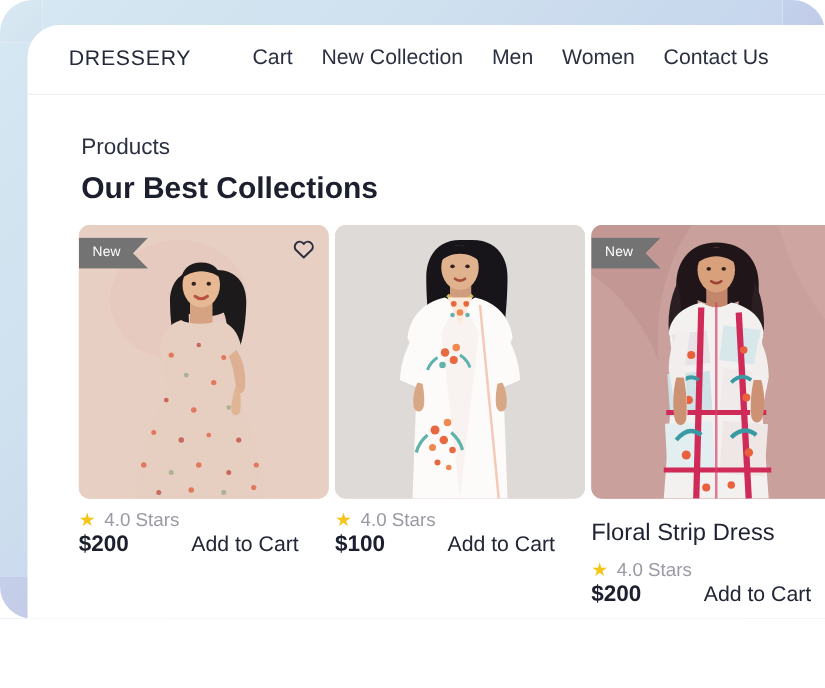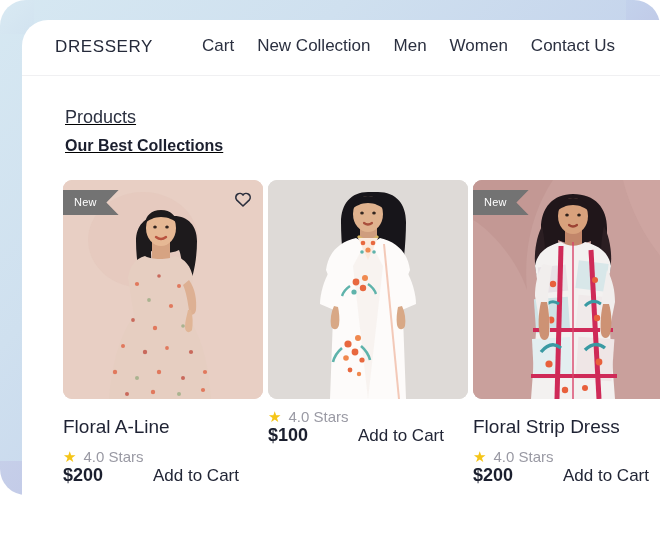--- a/index.html
+++ b/index.html
@@ -110,30 +110,29 @@
     font-weight: 400;
     cursor: pointer;
     white-space: nowrap;
   }
 
   
   #section-head {
     position: absolute;
     left: 43px;
     top: 84px;
-    text-decoration: underline;
   }
   #section-eyebrow {
     font-size: 18px;
     color: #2b3040;
     font-weight: 400;
     line-height: 1.5;
   }
   #section-title {
-    font-size: 16px;
+    font-size: 24px;
     color: #1b1f2e;
     font-weight: 700;
     line-height: 1.45;
     margin-top: 3px;
   }
 
   
   #product-grid {
     position: absolute;
     left: 41px;
@@ -314,21 +313,20 @@
               <path d="M128 130c2 6 2 14 1 20-3 4-7 2-7-3 0-6 2-12 3-17z" fill="#e0b596"></path>
             </svg>
           </div>
           <div class="badge-new">New</div>
           <div class="wishlist-btn">
             <svg width="20" height="20" viewBox="0 0 24 24" fill="none" stroke="#2b2f3d" stroke-width="1.9" stroke-linejoin="round">
               <path d="M12 20.4 4.3 13A4.6 4.6 0 0 1 12 7.3 4.6 4.6 0 0 1 19.7 13z"></path>
             </svg>
           </div>
         </div>
-        <div class="card-title">Floral A-Line</div>
         <div class="card-rating">
           <span class="star-icon">★</span>
           <span class="rating-text">4.0 Stars</span>
         </div>
         <div class="card-footer">
           <span class="card-price">$200</span>
           <span class="add-cart-btn">Add to Cart</span>
         </div>
       </div>
 

